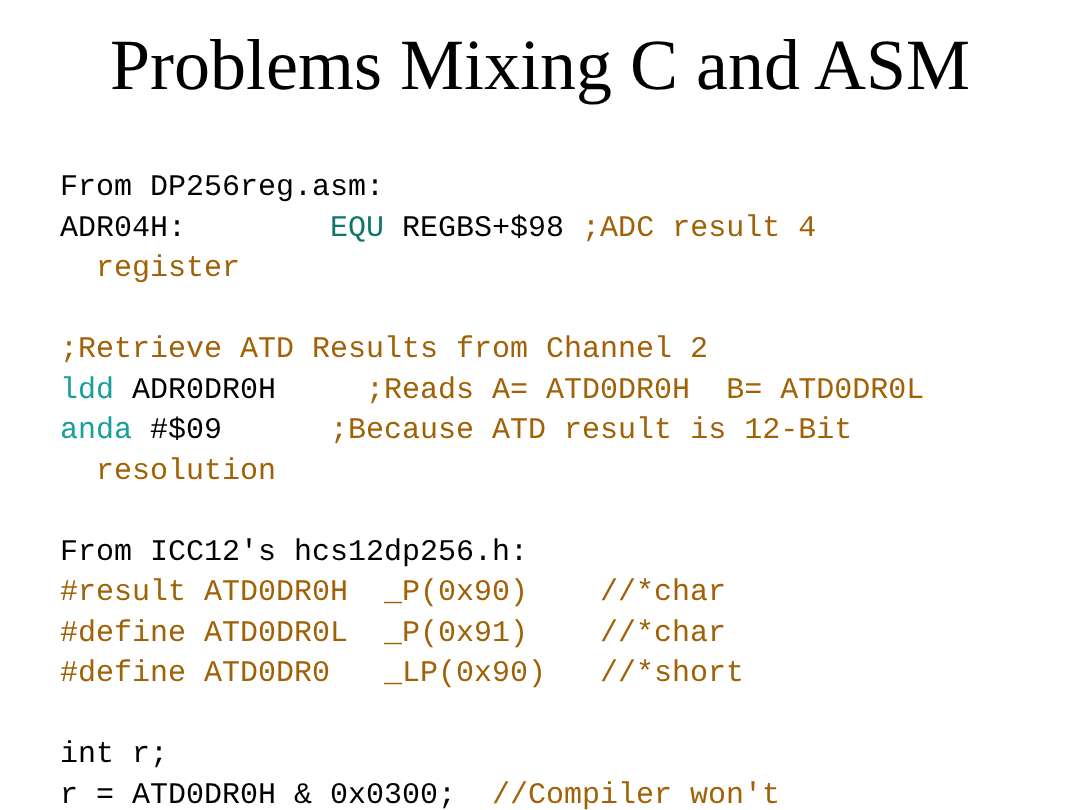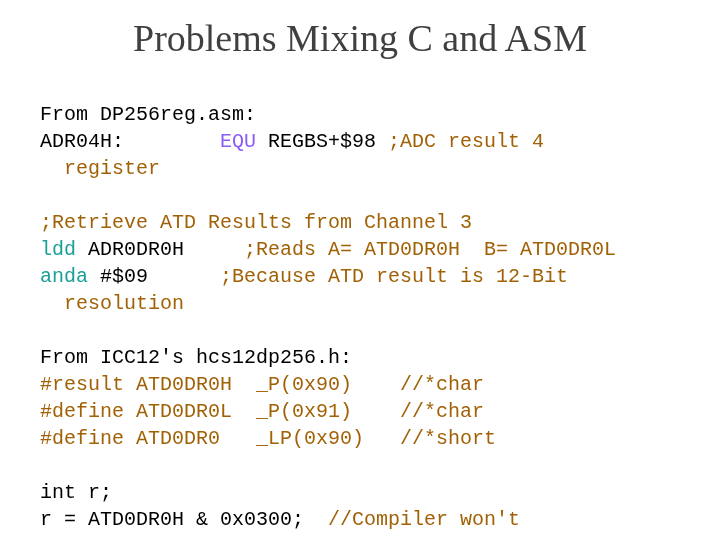--- a/index.html
+++ b/index.html
@@ -8,52 +8,52 @@
     width: 720px;
     height: 540px;
     background: #ffffff;
     font-family: "Times New Roman", Times, serif;
     overflow: hidden;
   }
   .slide {
     padding: 10px 40px 0 40px;
   }
   .title {
-    font-size: 38px;
+    font-size: 48px;
     text-align: center;
     margin: 6px 0 14px 0;
     font-weight: normal;
-    color: #404040;
+    color: #000000;
   }
   .code {
     font-family: "Courier New", Courier, monospace;
     font-size: 20px;
     line-height: 1.35;
     white-space: pre;
     color: #000;
   }
   .cont {
     margin-left: 2ch;
   }
-  .kw-blue { color: #8b5cf6; }
+  .kw-blue { color: #0f766e; }
   .kw-teal { color: #1aa098; text-align: center; }
   .txt-green { color: #a16207; }
 </style>
 </head>
 <body>
 
 <div class="slide">
   <h1 class="title">Problems Mixing C and ASM</h1>
 
   <div class="code">
 <span>From DP256reg.asm:</span>
 <span>ADR04H:        </span><span class="kw-blue">EQU</span><span> REGBS+$98 </span><span class="txt-green">;ADC result 4</span>
 <span class="cont txt-green">register</span>
 
-<span class="txt-green">;Retrieve ATD Results from Channel 3</span>
+<span class="txt-green">;Retrieve ATD Results from Channel 2</span>
 <span class="kw-teal">ldd</span><span> ADR0DR0H     </span><span class="txt-green">;Reads A= ATD0DR0H  B= ATD0DR0L</span>
 <span class="kw-teal">anda</span><span> #$09      </span><span class="txt-green">;Because ATD result is 12-Bit</span>
 <span class="cont txt-green">resolution</span>
 
 <span>From ICC12's hcs12dp256.h:</span>
 <span class="txt-green">#result ATD0DR0H  _P(0x90)    //*char</span>
 <span class="txt-green">#define ATD0DR0L  _P(0x91)    //*char</span>
 <span class="txt-green">#define ATD0DR0   _LP(0x90)   //*short</span>
 
 <span>int r;</span>

